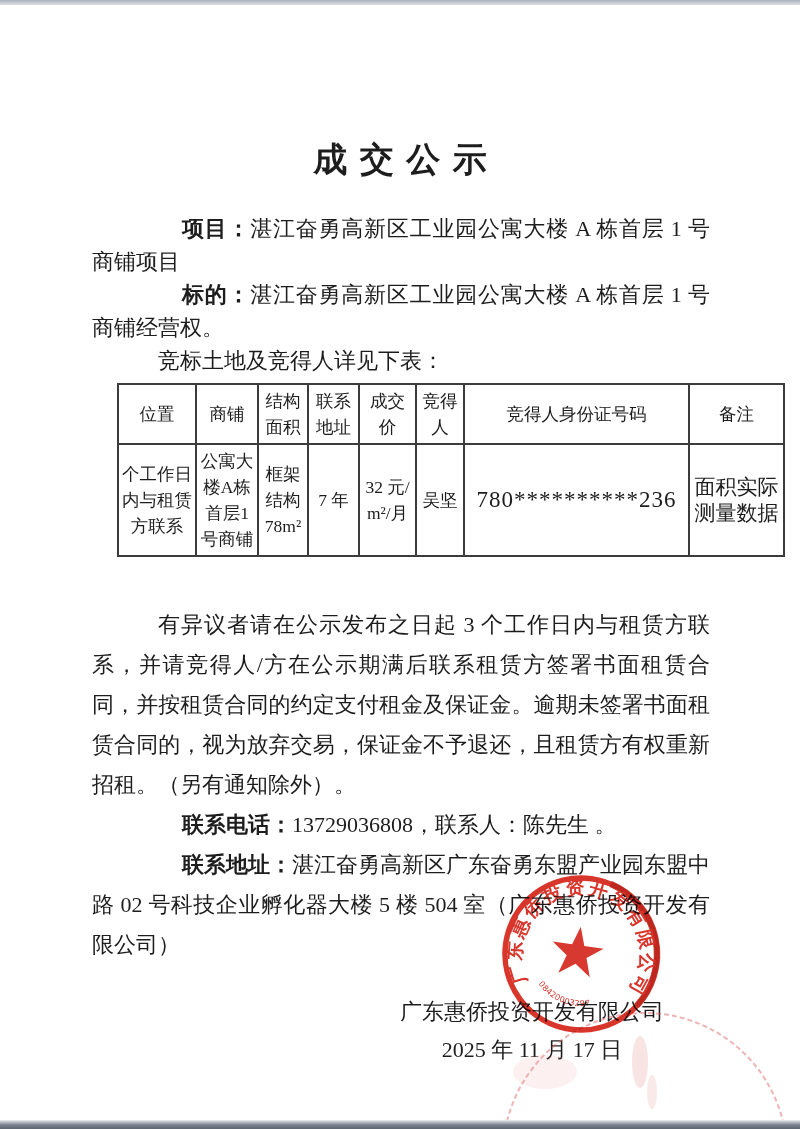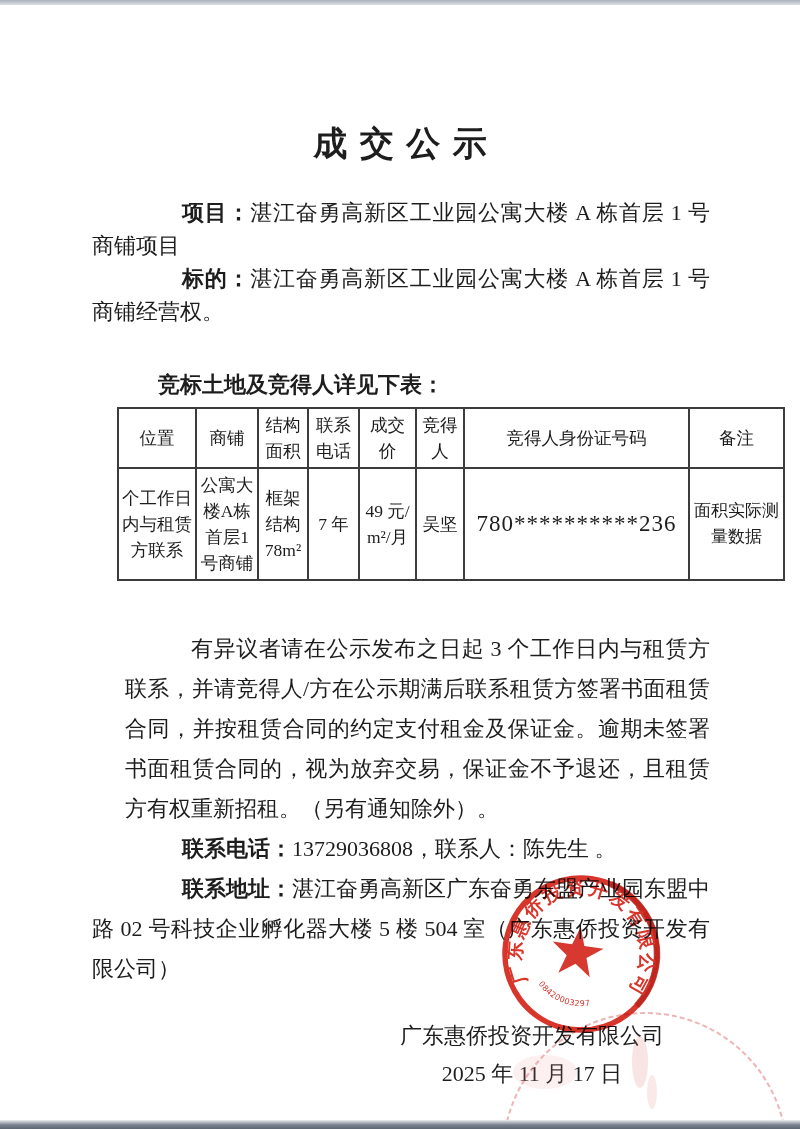--- a/index.html
+++ b/index.html
@@ -5,38 +5,38 @@
   html,body{margin:0;padding:0;}
   body{
     width:800px;height:1129px;position:relative;overflow:hidden;
     background:#ffffff;color:#1d1d1d;
     font-family:"Liberation Serif","DejaVu Serif",serif;
   }
   .scan-edge-top{position:absolute;top:0;left:0;width:800px;height:5px;
     background:linear-gradient(#aab1bc,#dde0e6);}
   .scan-edge-bottom{position:absolute;bottom:0;left:0;width:800px;height:9px;
     background:linear-gradient(#eceef1,#79808d 55%,#5f6673);}
-  .content{position:absolute;left:92px;top:0;width:618px;}
+  .content{position:absolute;left:92px;top:16px;width:618px;}
   .doc-title{margin:118px 0 26px;text-align:center;font-size:34px;font-weight:bold;
     letter-spacing:2px;line-height:52px;}
   .para{margin:0;font-size:22px;text-align:justify;}
   .tight{line-height:33px;}
   .loose{line-height:40px;}
   .indent{text-indent:66px;}
   .lbl{font-weight:bold;margin-left:24px;}
-  .intro-line{font-weight:bold;margin-top:40px;}
-  .notice{margin-top:48px;margin-left:33px;}
+  .intro-line{font-weight:normal;}
+  .notice{margin-top:48px;}
   table.bid{border-collapse:collapse;table-layout:fixed;width:666px;margin:6px 0 0 25px;
     font-size:17.5px;}
   table.bid th,table.bid td{border:2px solid #3c3c3c;font-weight:normal;text-align:center;
     vertical-align:middle;padding:3px 3px;line-height:26px;word-break:break-all;}
   tr.hrow{height:56px;}
   tr.drow{height:86px;}
   td.id-cell{font-size:23px;letter-spacing:1px;word-break:normal;}
-  td.remark-cell{font-size:17px;}
+  td.remark-cell{font-size:21px;}
   .signature{margin:28px 46px 0 auto;width:max-content;display:flex;flex-direction:column;
     align-items:center;font-size:22px;line-height:38px;}
   .stamp-svg{position:absolute;left:466px;top:839px;mix-blend-mode:multiply;opacity:.93;}
   .stamp-name{font-size:19px;font-weight:600;letter-spacing:2.5px;fill:#d5251b;
     font-family:"Liberation Serif","DejaVu Serif",serif;}
   .stamp-serial{font-size:8px;letter-spacing:.3px;fill:#d5251b;
     font-family:"DejaVu Sans","Liberation Sans",sans-serif;}
   .ghost-svg{position:absolute;left:0;top:1000px;pointer-events:none;}
 </style>
 </head>
@@ -63,32 +63,32 @@
         <col style="width:57px">
         <col style="width:48px">
       <col style="width:225px">
         <col style="width:95px">
     </colgroup>
     <tbody>
         <tr class="hrow">
       <th>位置</th>
       <th>商铺</th>
       <th>结构面积</th>
-      <th>联系电话</th>
+      <th>联系地址</th>
       <th>成交价</th>
       <th>竞得人</th>
       <th>竞得人身份证号码</th>
       <th>备注</th>
     </tr>
     <tr class="drow">
       <td>个工作日内与租赁方联系</td>
       <td>公寓大楼A栋首层1号商铺</td>
       <td>框架结构78m²</td>
       <td>7 年</td>
-      <td>49 元/m²/月</td>
+      <td>32 元/m²/月</td>
       <td>吴坚</td>
       <td class="id-cell">780**********236</td>
       <td class="remark-cell">面积实际测量数据</td>
     </tr>
   </tbody>
     </table>
 
   <p class="para loose indent notice">有异议者请在公示发布之日起 3 个工作日内与租赁方联系，并请竞得人/方在公示期满后联系租赁方签署书面租赁合同，并按租赁合同的约定支付租金及保证金。逾期未签署书面租赁合同的，视为放弃交易，保证金不予退还，且租赁方有权重新招租。（另有通知除外）。</p>
 
   <p class="para loose indent"><b class="lbl">联系电话：</b><span>13729036808，联系人：陈先生 。</span></p>

